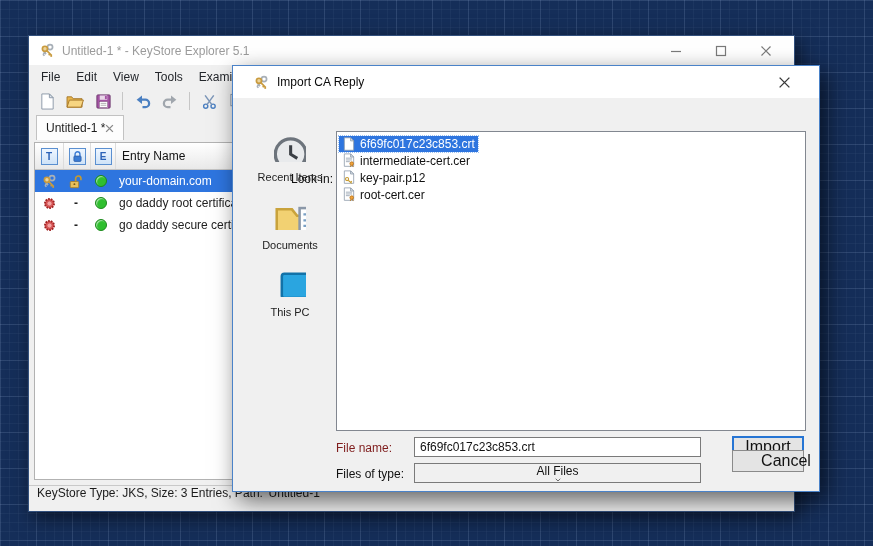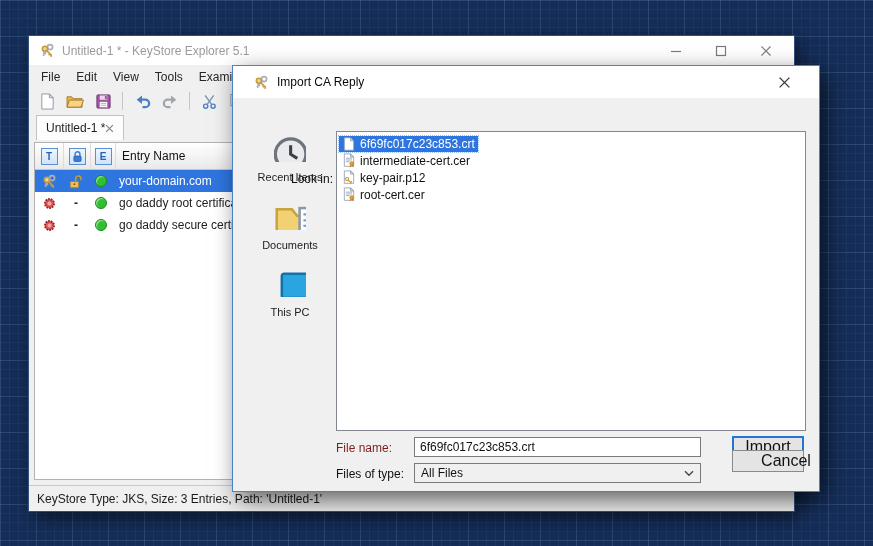--- a/index.html
+++ b/index.html
@@ -42,21 +42,21 @@
   .hdr-badge{width:15px;height:15px;border:1px solid #5a8fd0;background:linear-gradient(#eef6ff,#cfe3f8);
     color:#2b62b8;font-weight:bold;font-size:10px;display:flex;align-items:center;justify-content:center;}
   .trow{display:flex;height:22px;align-items:center;}
   .trow .td{display:flex;align-items:center;justify-content:center;height:100%;}
   .trow .name{flex:1;justify-content:flex-start;padding-left:6px;white-space:nowrap;overflow:hidden;font-size:12px;}
   .trow.selected{background:#2e75df;color:#fff;}
   .dash{color:#222;font-weight:bold}
   .dot{width:10px;height:10px;border-radius:50%;background:#2fbf2f;border:1px solid #1d8a1d;
     box-shadow:inset 1px 1px 1px rgba(255,255,255,.6);}
   .statusbar{position:absolute;left:0;right:0;bottom:0;height:25px;border-top:1px solid #c9c9c9;
-    display:flex;align-items:center;padding-left:8px;color:#1b1b1b;font-size:12px;background:#f0f0f0;}
+    display:flex;padding-left:8px;color:#1b1b1b;font-size:12px;background:#f0f0f0;}
   
   .dialog{left:232px;top:65px;width:586px;height:425px;border:1px solid #4a82c8;z-index:10;
     box-shadow:6px 8px 22px rgba(0,0,0,.6);}
   .dlg-titlebar{height:32px;background:#fff;display:flex;align-items:center;padding:0 20px;}
   .dlg-title{color:#0a0a0a;font-size:12px;flex:1;margin-left:7px;}
   .dlg-close{width:30px;height:32px;display:flex;align-items:center;justify-content:center;}
   .lookin-label{position:absolute;left:50px;top:106px;width:50px;text-align:right;color:#111;}
   .combo{position:absolute;left:105px;top:102px;width:313px;height:22px;background:#fff;
     border:1px solid #848484;display:flex;align-items:center;gap:5px;padding:0 4px;box-sizing:border-box;}
   .combo .cb-text{flex:1;color:#111;}
@@ -70,21 +70,21 @@
   .file-row{display:flex;height:17px;align-items:center;}
   .file-label{display:inline-flex;align-items:center;gap:4px;padding:0 3px;height:16px;}
   .file-label span{white-space:nowrap;color:#111;}
   .file-row.selected .file-label{background:#2e75df;outline:1px dotted #9cc1f2;}
   .file-row.selected .file-label span{color:#fff;}
   .fn-label{position:absolute;left:103px;top:375px;color:#7f1d1d;}
   .ft-label{position:absolute;left:103px;top:401px;color:#111;}
   .filename-input{position:absolute;left:181px;top:371px;width:287px;height:20px;box-sizing:border-box;
     border:1px solid #7a7a7a;background:#fff;font-family:"Liberation Sans",sans-serif;font-size:12px;padding:0 5px;color:#111;}
   .type-combo{position:absolute;left:181px;top:397px;width:287px;height:20px;box-sizing:border-box;
-    border:1px solid #7a7a7a;background:#f0f0f0;display:flex;align-items:center;padding:0 6px;}
+    border:1px solid #7a7a7a;background:#f0f0f0;display:flex;align-items:center;padding:0 6px;flex-direction:column;}
   .type-combo span{flex:1;color:#111;}
   .btn{position:absolute;width:72px;height:22px;background:#e4e4e4;border:1px solid #8a8a8a;
     display:flex;align-items:center;justify-content:center;font-size:16px;color:#111;box-sizing:border-box;}
   .btn.default{border:2px solid #2675d4;left:499px;top:370px;}
   .btn.cancel{left:499px;top:384px;padding-left:36px;}
 </style>
 </head>
 <body>
 
 <svg width="0" height="0" style="position:absolute">

